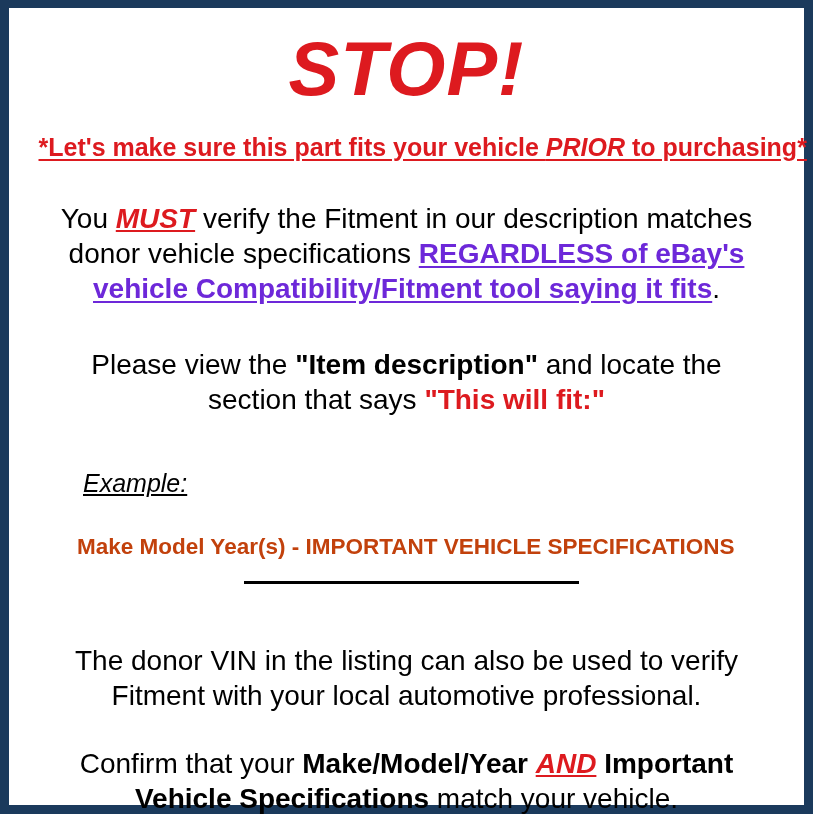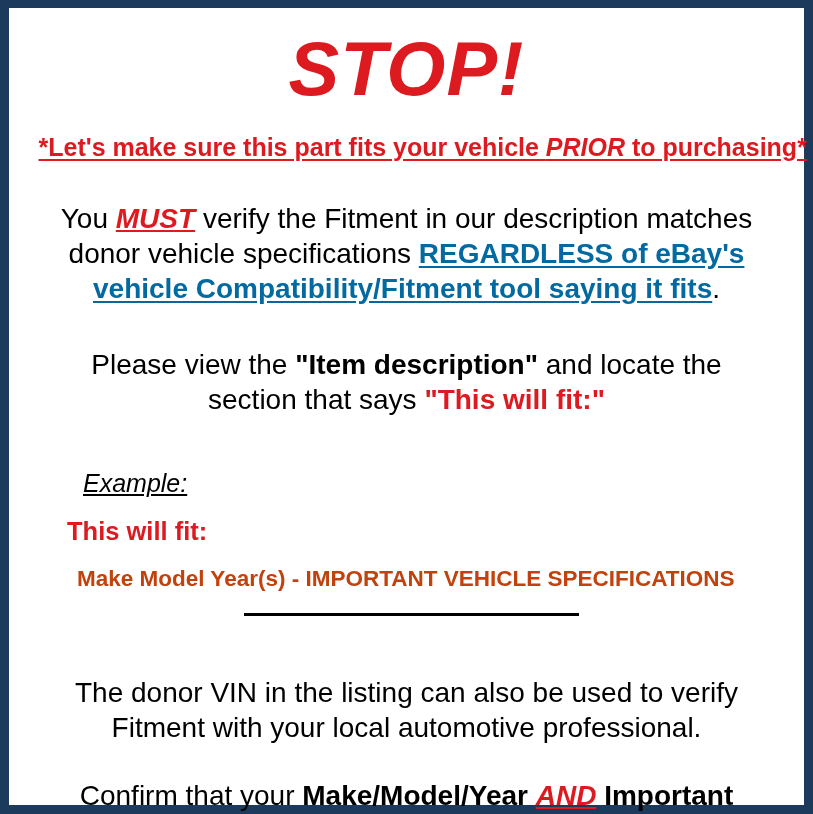--- a/index.html
+++ b/index.html
@@ -79,21 +79,21 @@
   .para-vin       { padding-top: 40px; }
 
   .inline-must {
     color: #dd1a1f;
     font-weight: bold;
     font-style: italic;
     text-decoration: underline;
     text-underline-offset: 2px;
   }
   .inline-regardless {
-    color: #0369a1;
+    color: #6d28d9;
     font-weight: bold;
     text-decoration: underline;
     text-underline-offset: 3px;
   }
   .inline-bold { font-weight: bold; }
   .inline-thisfit {
     color: #dd1a1f;
     font-weight: bold;
   }
   .inline-and {
@@ -173,21 +173,20 @@
     <p class="subtitle"><span>*Let's make sure this part fits your vehicle </span><span class="i">PRIOR</span><span> to purchasing*</span></p>
 
     <p class="para para-must"><span>You </span><span class="inline-must">MUST</span><span> verify the Fitment in our description matches donor vehicle specifications </span><span class="inline-regardless">REGARDLESS of eBay's vehicle Compatibility/Fitment tool saying it fits</span><span class="black">.</span></p>
 
     <p class="para para-itemdesc"><span>Please view the </span><span class="inline-bold">"Item description"</span><span> and locate the section that says </span><span class="inline-thisfit">"This will fit:"</span></p>
 
     <div class="example-block">
       <div>
         <span class="example-label">Example:</span>
       </div>
-      <p class="example-fit">This will fit:</p>
       <p class="example-spec">Make Model Year(s) - IMPORTANT VEHICLE SPECIFICATIONS</p>
     </div>
 
     <div class="divider-wrap">
       <div class="divider"></div>
     </div>
 
     <p class="para para-vin">The donor VIN in the listing can also be used to verify Fitment with your local automotive professional.</p>
 
     <p class="para para-confirm"><span>Confirm that your </span><span class="inline-bold">Make/Model/Year</span><span> </span><span class="inline-and">AND</span><span> </span><span class="inline-bold">Important Vehicle Specifications</span><span> match your vehicle.</span></p>

